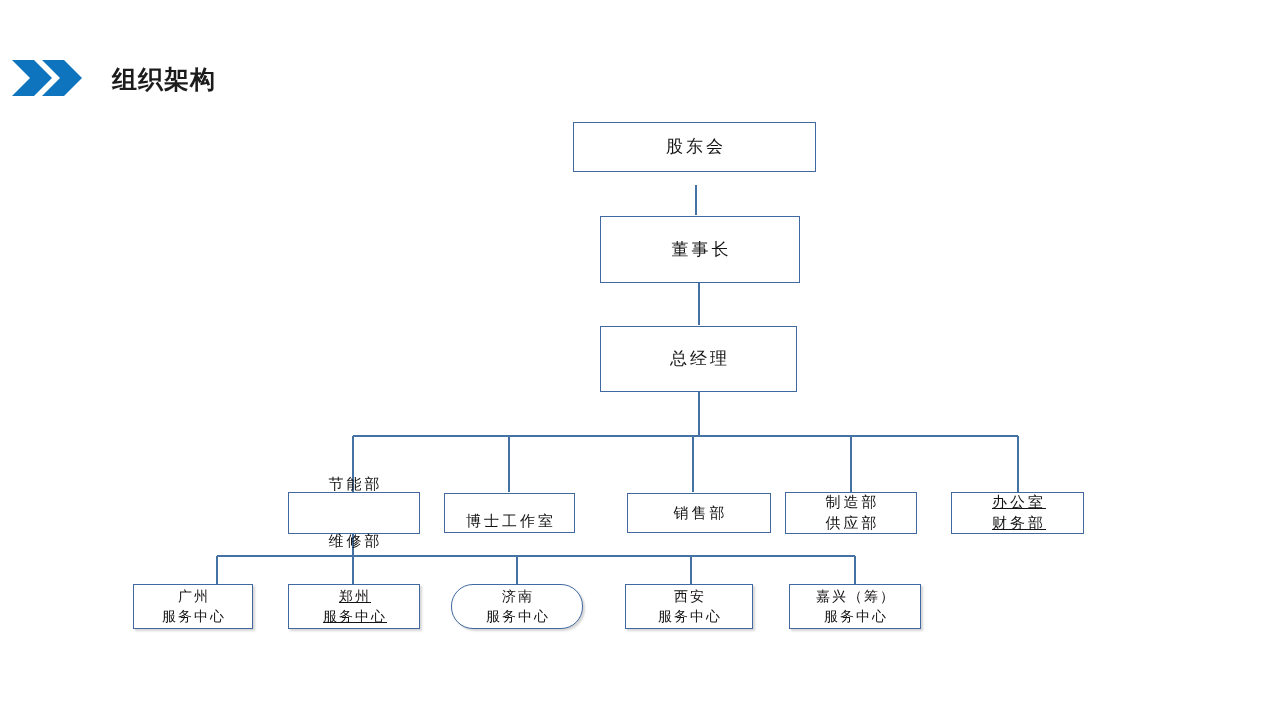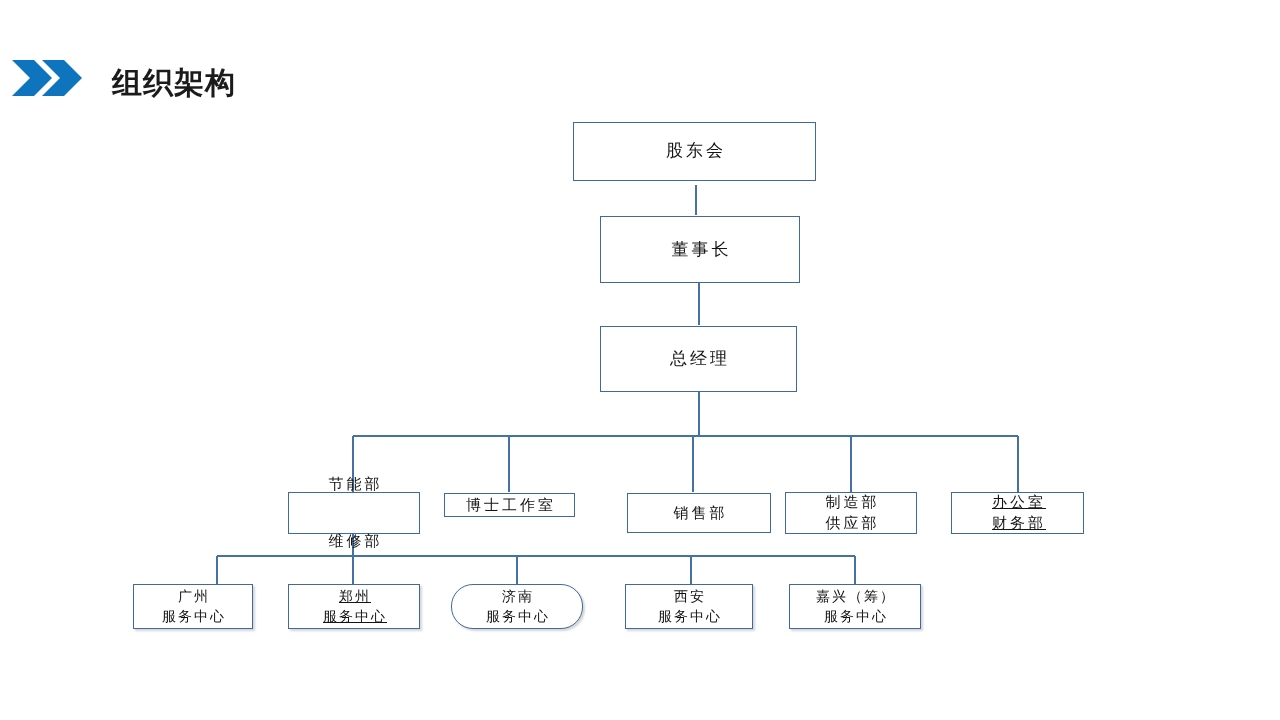--- a/index.html
+++ b/index.html
@@ -27,21 +27,21 @@
     position: absolute;
     left: 12px;
     top: 58px;
     width: 80px;
     height: 40px;
   }
   #page-title {
     position: absolute;
     left: 112px;
     top: 63px;
-    font-size: 30px;
+    font-size: 25px;
     font-weight: bold;
     letter-spacing: 1px;
     color: #1b1b1b;
     white-space: nowrap;
   }
 
   
   #chart-canvas {
     position: absolute;
     left: 0;
@@ -123,38 +123,38 @@
       <line x1="217" y1="556" x2="855" y2="556"></line>
 
       <line x1="217" y1="556" x2="217" y2="584"></line>
       <line x1="353" y1="556" x2="353" y2="584"></line>
       <line x1="517" y1="556" x2="517" y2="584"></line>
       <line x1="691" y1="556" x2="691" y2="584"></line>
       <line x1="855" y1="556" x2="855" y2="584"></line>
     </g>
   </svg>
 
-  <div class="node level-top" style="left:573px; top:122px; width:243px; height:59px;font-family:Liberation Mono, monospace;">
+  <div class="node level-top" style="left:573px; top:122px; width:243px; height:50px;">
     <span class="line">股东会</span>
   </div>
 
   <div class="node level-top" style="left:600px; top:326px; width:197px; height:66px;">
     <span class="line">总经理</span>
   </div>
 
   <div class="node level-top" style="left:600px; top:216px; width:200px; height:67px;">
     <span class="line">董事长</span>
   </div>
 
   <div class="node level-dept" style="left:288px; top:492px; width:132px; height:42px;gap:36px;">
     <span class="line">节能部</span>
     <span class="line">维修部</span>
   </div>
 
-  <div class="node level-dept" style="left:444px; top:493px; width:131px; height:24px;">
+  <div class="node level-dept" style="left:444px; top:493px; width:131px; height:40px;justify-content:flex-end;">
     <span class="line">博士工作室</span>
   </div>
 
   <div class="node level-dept" style="left:627px; top:493px; width:144px; height:40px;">
     <span class="line">销售部</span>
   </div>
 
   <div class="node level-dept" style="left:785px; top:492px; width:132px; height:42px;">
     <span class="line">制造部</span>
     <span class="line">供应部</span>

